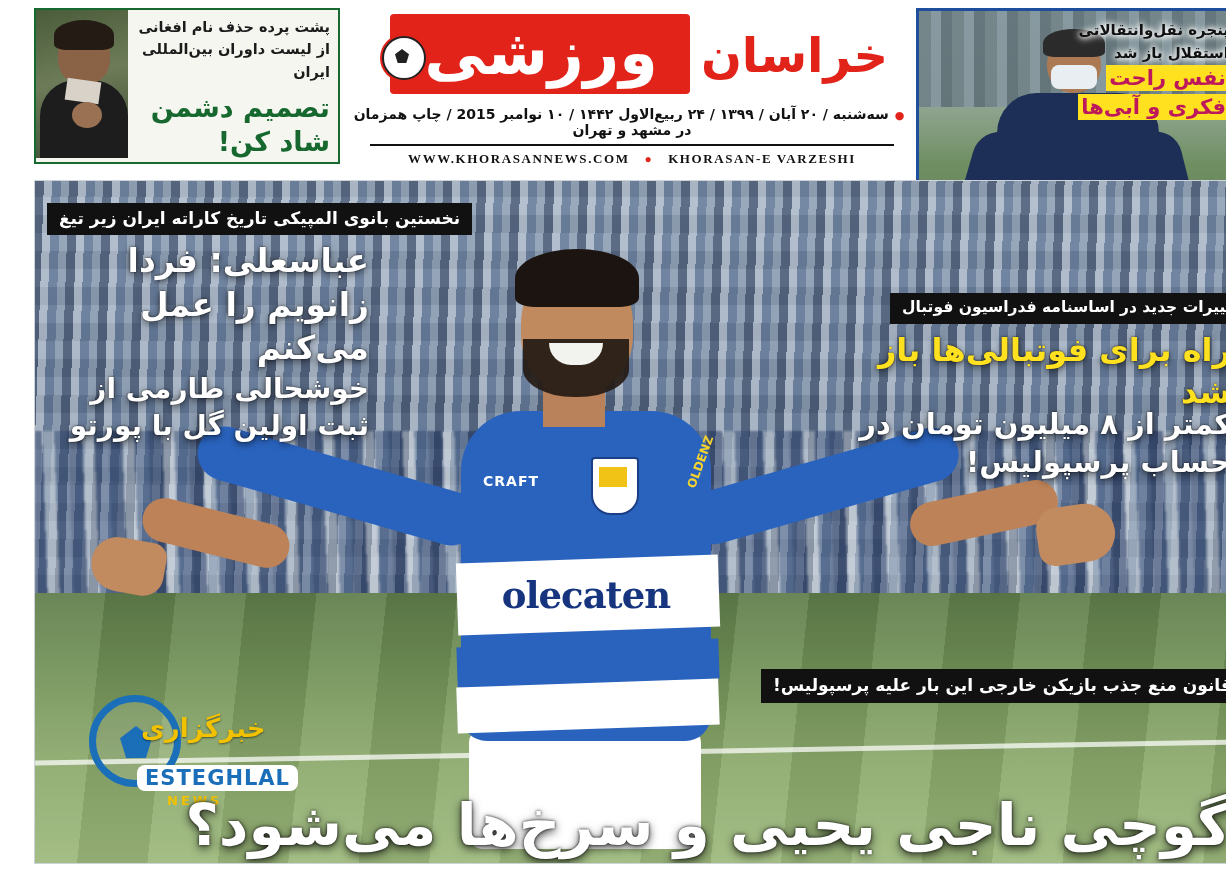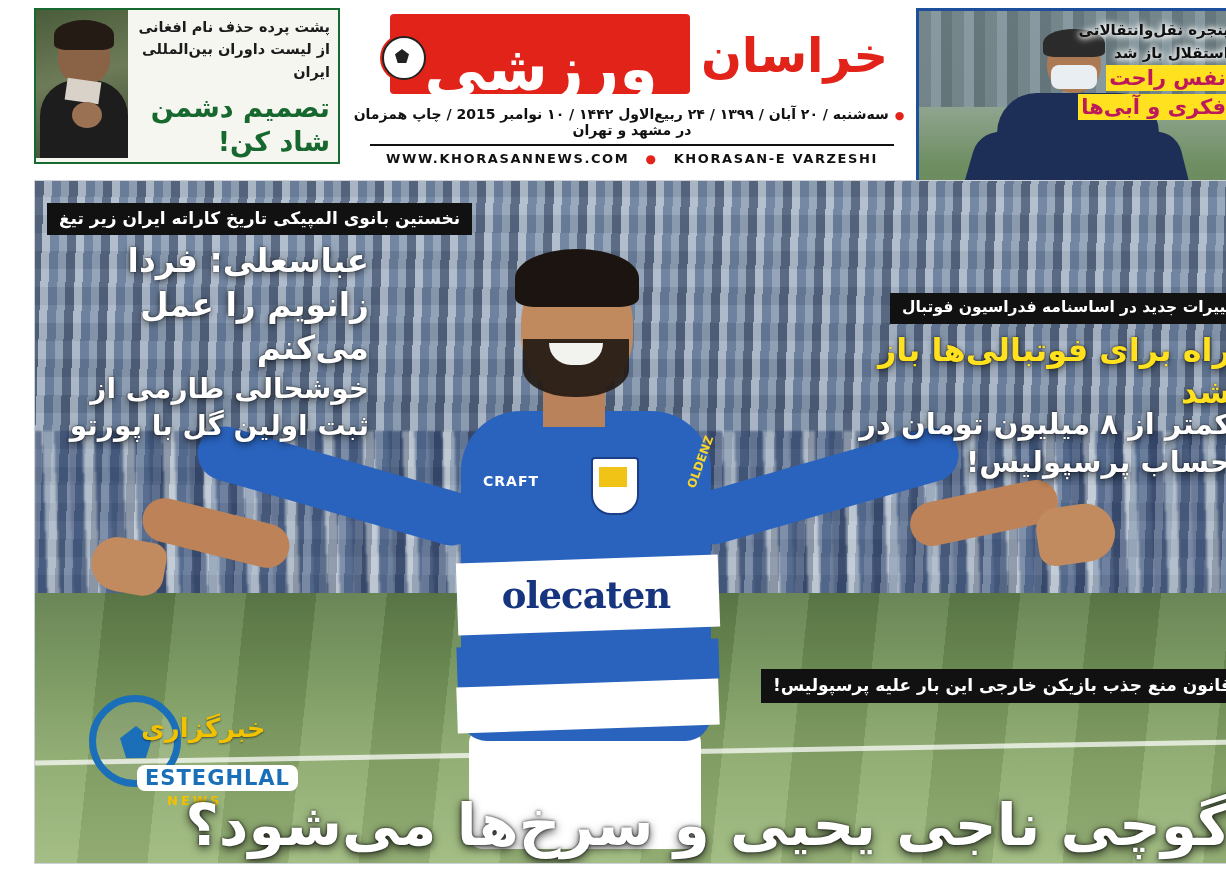--- a/index.html
+++ b/index.html
@@ -117,21 +117,21 @@
   }
   .logo-red-box {
     position: absolute;
     top: 6px; left: 28px;
     width: 300px; height: 80px;
     background: #e2231a;
     border-radius: 4px;
   }
   .logo-varzeshi {
     position: absolute;
-    top: 23px; left: 40px;
+    top: 7px; left: 40px;
     width: 278px;
     font-size: 62px;
     font-weight: 900;
     color: #ffffff;
     line-height: 76px;
     direction: rtl;
     letter-spacing: -3px;
     white-space: nowrap;
   }
   .logo-khorasan {
@@ -184,20 +184,21 @@
     height: 2px;
     background: #111;
   }
   .url-line {
     margin-top: 5px;
     font-size: 13px;
     letter-spacing: 1.6px;
     color: #111;
     direction: ltr;
     font-weight: 700;
+    font-family: Liberation Serif, serif;
   }
   .url-line .dot {
     color: #e2231a;
     padding: 0 10px;
     font-size: 12px;
   }
 
   
   .topright-box {
     position: absolute;

